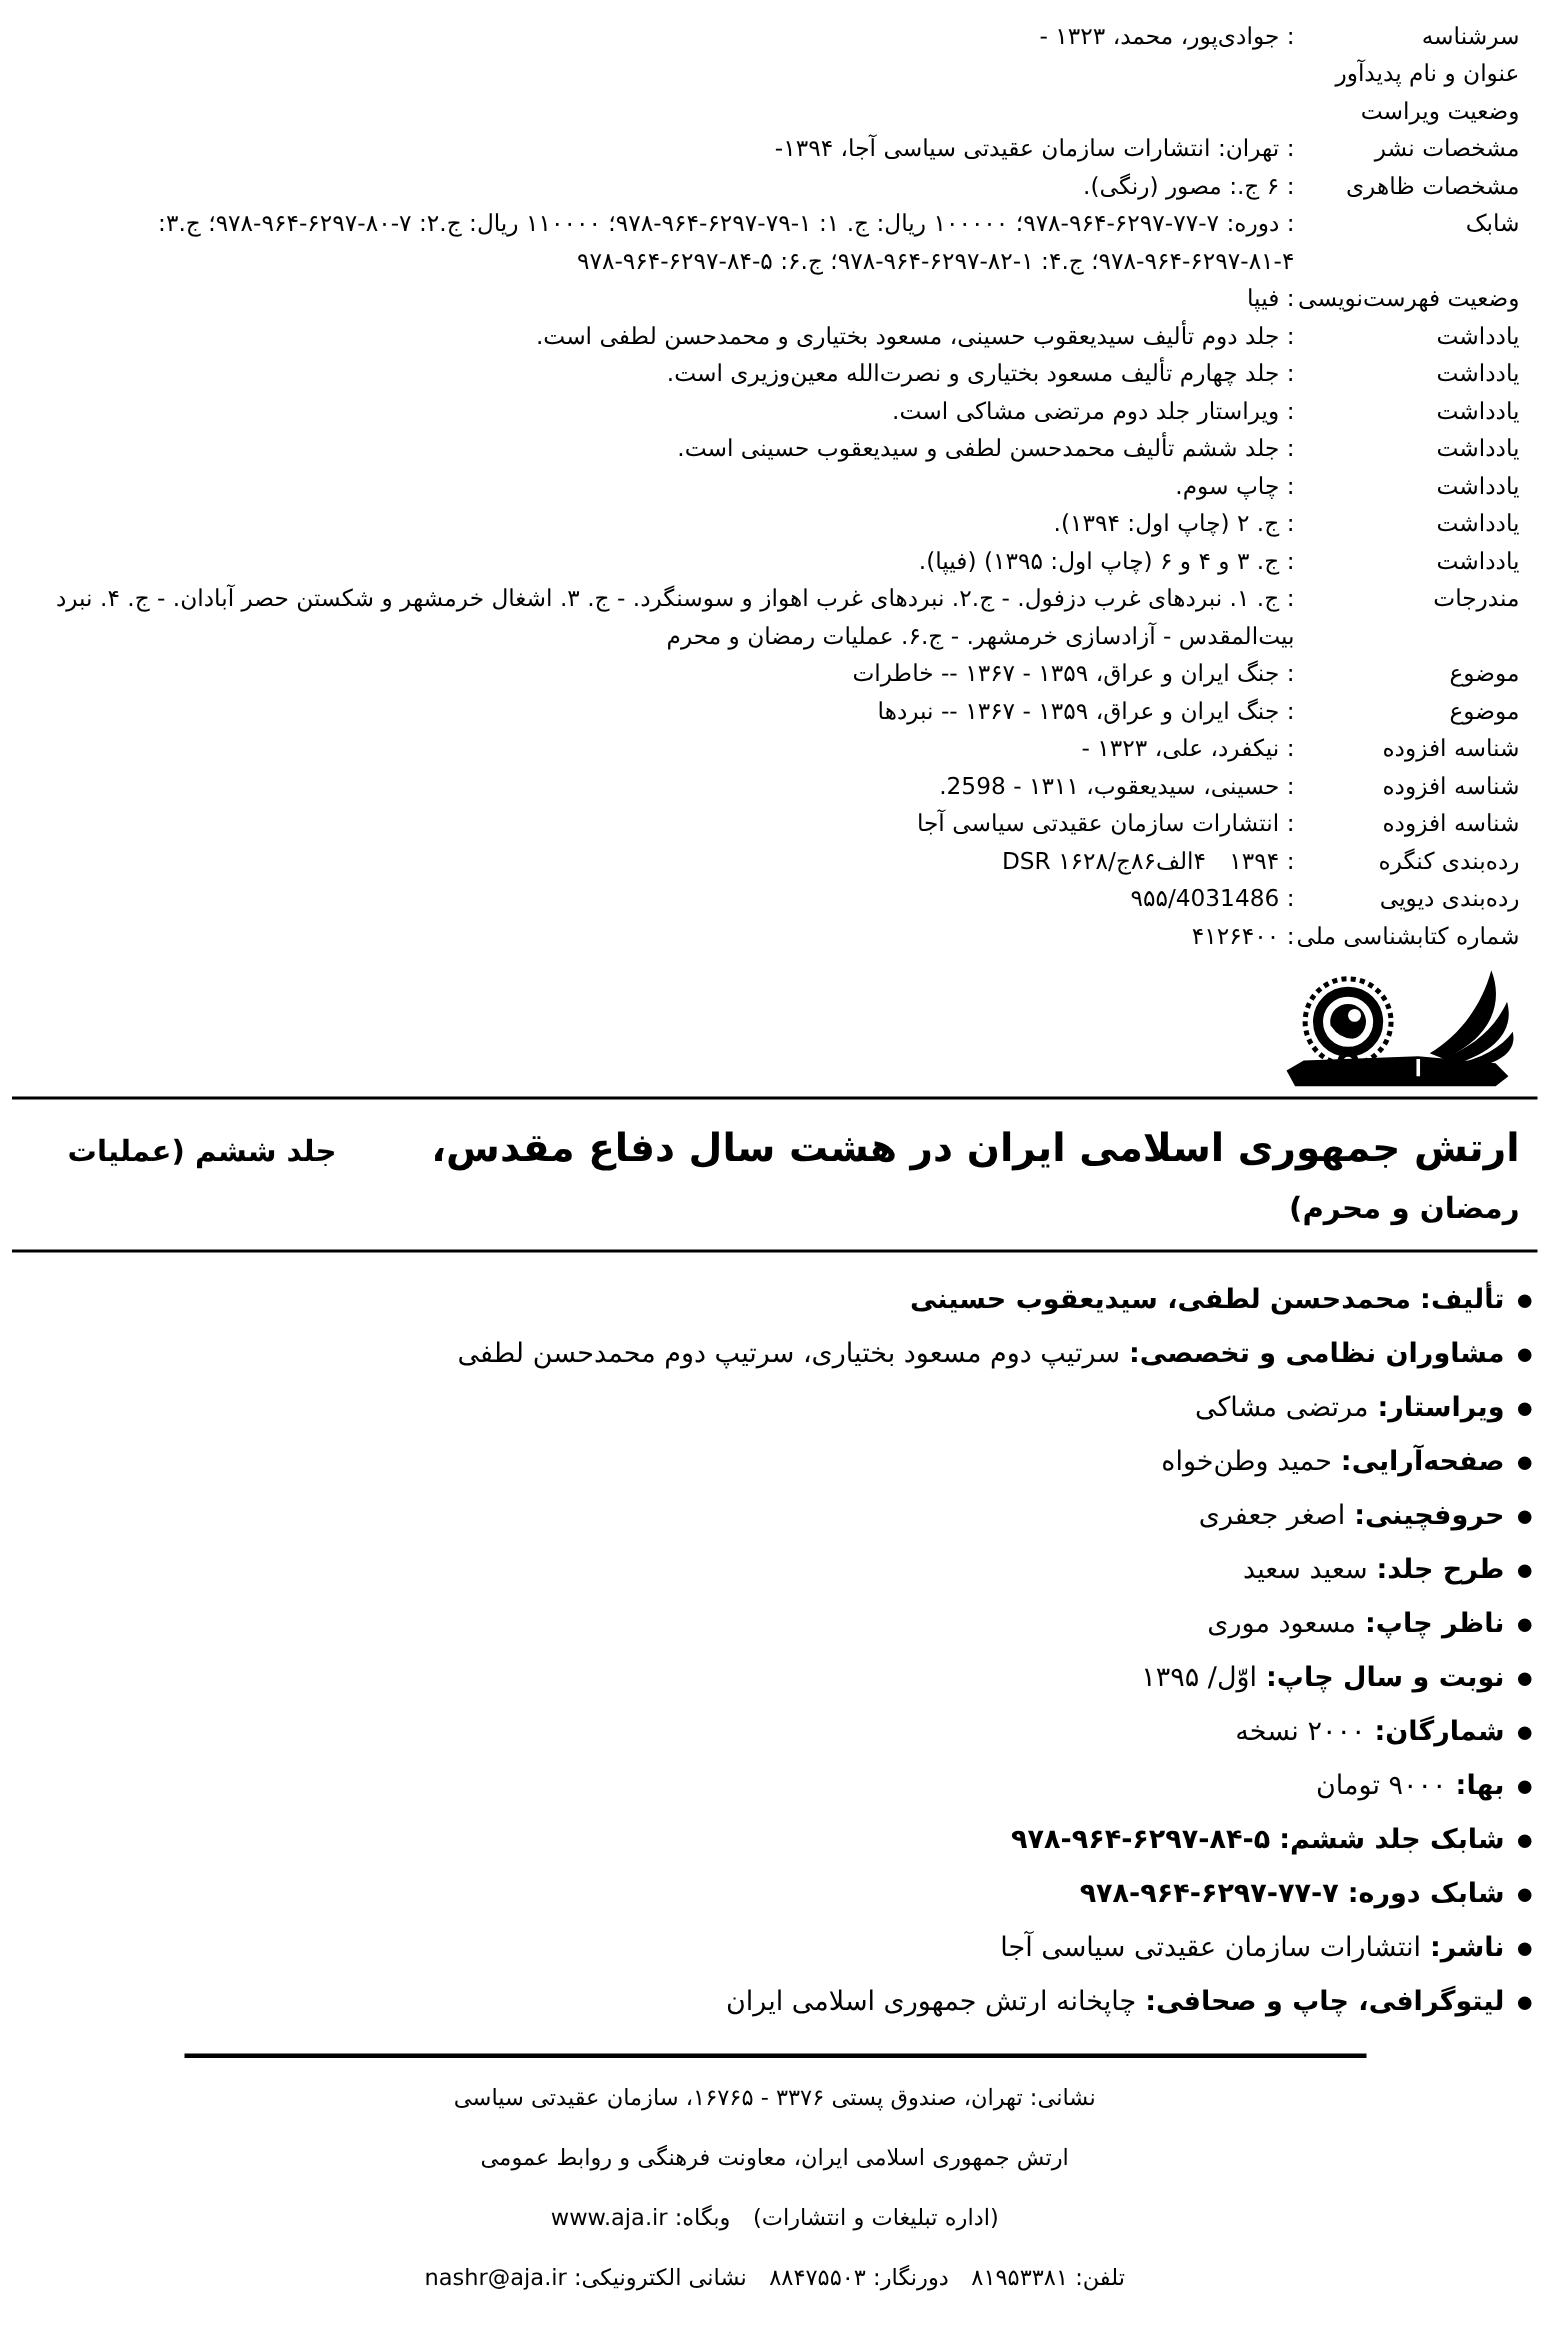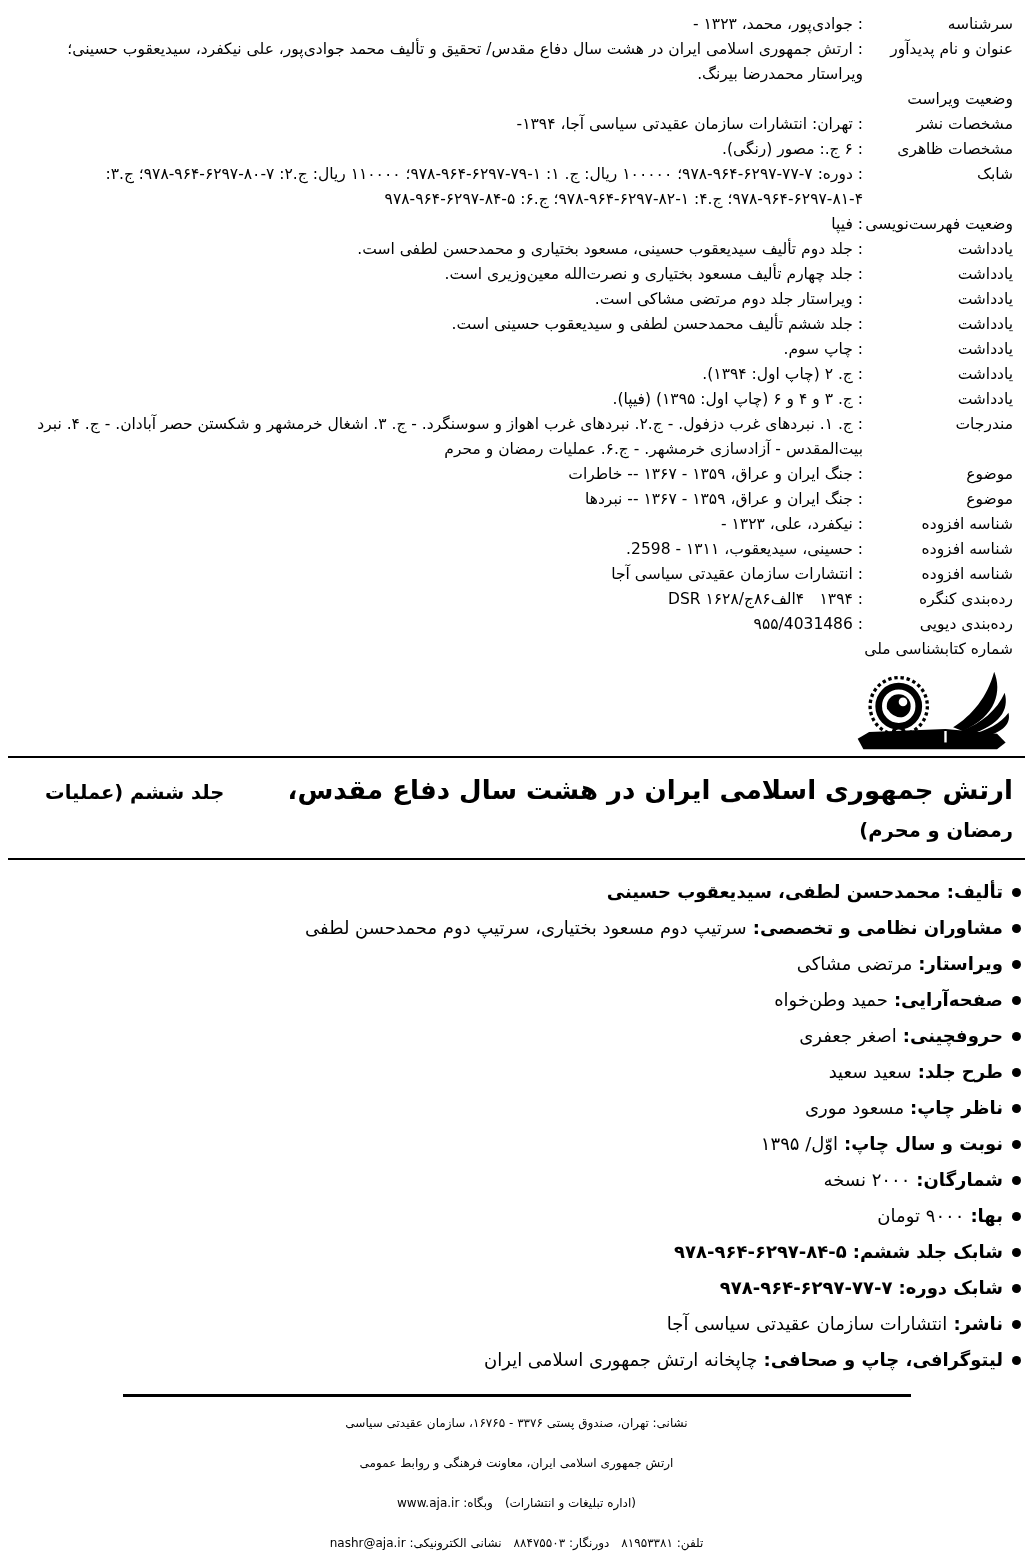--- a/index.html
+++ b/index.html
@@ -23,37 +23,36 @@
   .t-sub{font-size:19.5px;margin-right:4px;}
   
   .credits{padding:12px 12px 0 8px;}
   .credit-item{display:flex;align-items:center;font-size:18px;line-height:36px;}
   .dot{flex:0 0 auto;width:9px;height:9px;border-radius:50%;background:#000;margin-left:9px;}
   .b-label{font-weight:bold;margin-left:6px;white-space:nowrap;}
   .b-value.strong{font-weight:bold;}
   
   .footer-rule{height:3px;background:#000;width:788px;margin:16px auto 6px;}
   .footer{padding-bottom:6px;}
-  .footer-line{text-align:center;font-size:12px;line-height:40px;}
+  .footer-line{text-align:center;font-size:15px;line-height:40px;}
 </style>
 </head>
 <body>
 
 <div class="page" dir="rtl">
 
   <section class="cip">
 
       <div class="cip-row">
         <span class="cip-label">سرشناسه</span>
         <span class="cip-value">: جوادی‌پور، محمد، ۱۳۲۳ -</span>
       </div>
 
       <div class="cip-row">
         <span class="cip-label">عنوان و نام پدیدآور</span>
-        <span class="cip-value">: ارتش جمهوری اسلامی ایران در هشت سال دفاع مقدس/ تحقیق و تألیف محمد جوادی‌پور، علی نیکفرد، سیدیعقوب حسینی؛ ویراستار محمدرضا بیرنگ.</span>
       </div>
 
       <div class="cip-row">
         <span class="cip-label">وضعیت ویراست</span>
       </div>
 
       <div class="cip-row">
         <span class="cip-label">مشخصات نشر</span>
         <span class="cip-value">: تهران: انتشارات سازمان عقیدتی سیاسی آجا، ۱۳۹۴-</span>
       </div>
@@ -143,20 +142,21 @@
         <span class="cip-value">: ۱۳۹۴ ⁦DSR ۱۶۲۸/ج‎۸۶الف‎۴⁩</span>
       </div>
 
       <div class="cip-row">
         <span class="cip-label">رده‌بندی دیویی</span>
         <span class="cip-value">: ۹۵۵/4031486</span>
       </div>
 
       <div class="cip-row">
         <span class="cip-label">شماره کتابشناسی ملی</span>
+        <span class="cip-value">: ۴۱۲۶۴۰۰</span>
       </div>
     </section>
 
   <div class="logo-row">
     <svg class="logo" width="164" height="84" viewBox="0 0 170 88" xmlns="http://www.w3.org/2000/svg">
 
       <circle cx="47" cy="40" r="30" fill="none" stroke="#000" stroke-width="3.5" stroke-dasharray="3.5 3"></circle>
 
       <circle cx="47" cy="40" r="21" fill="none" stroke="#000" stroke-width="7"></circle>
 

